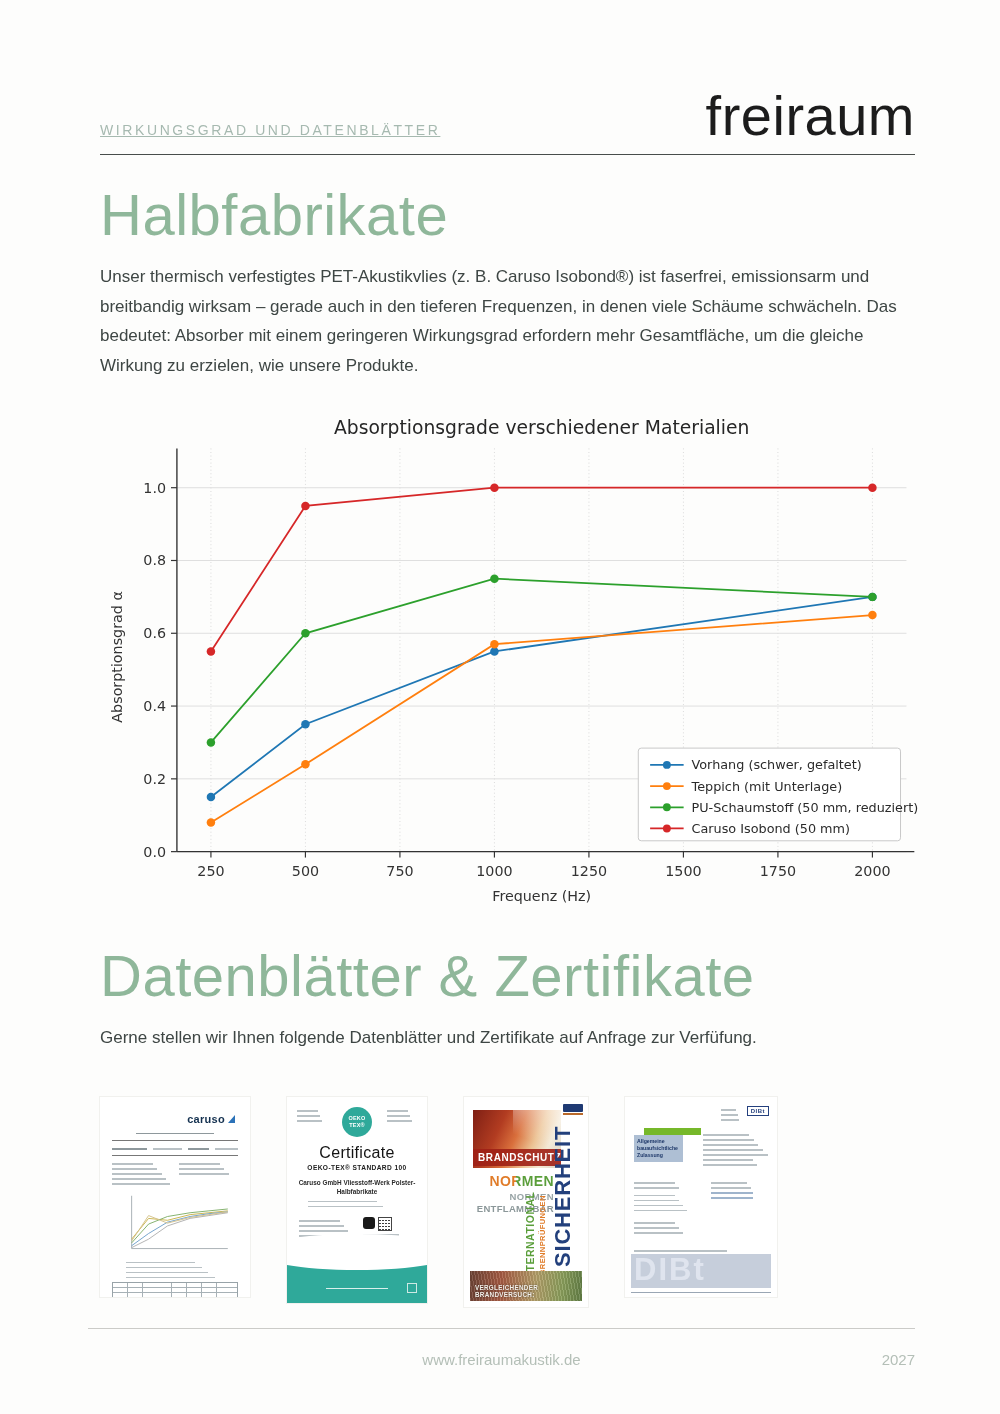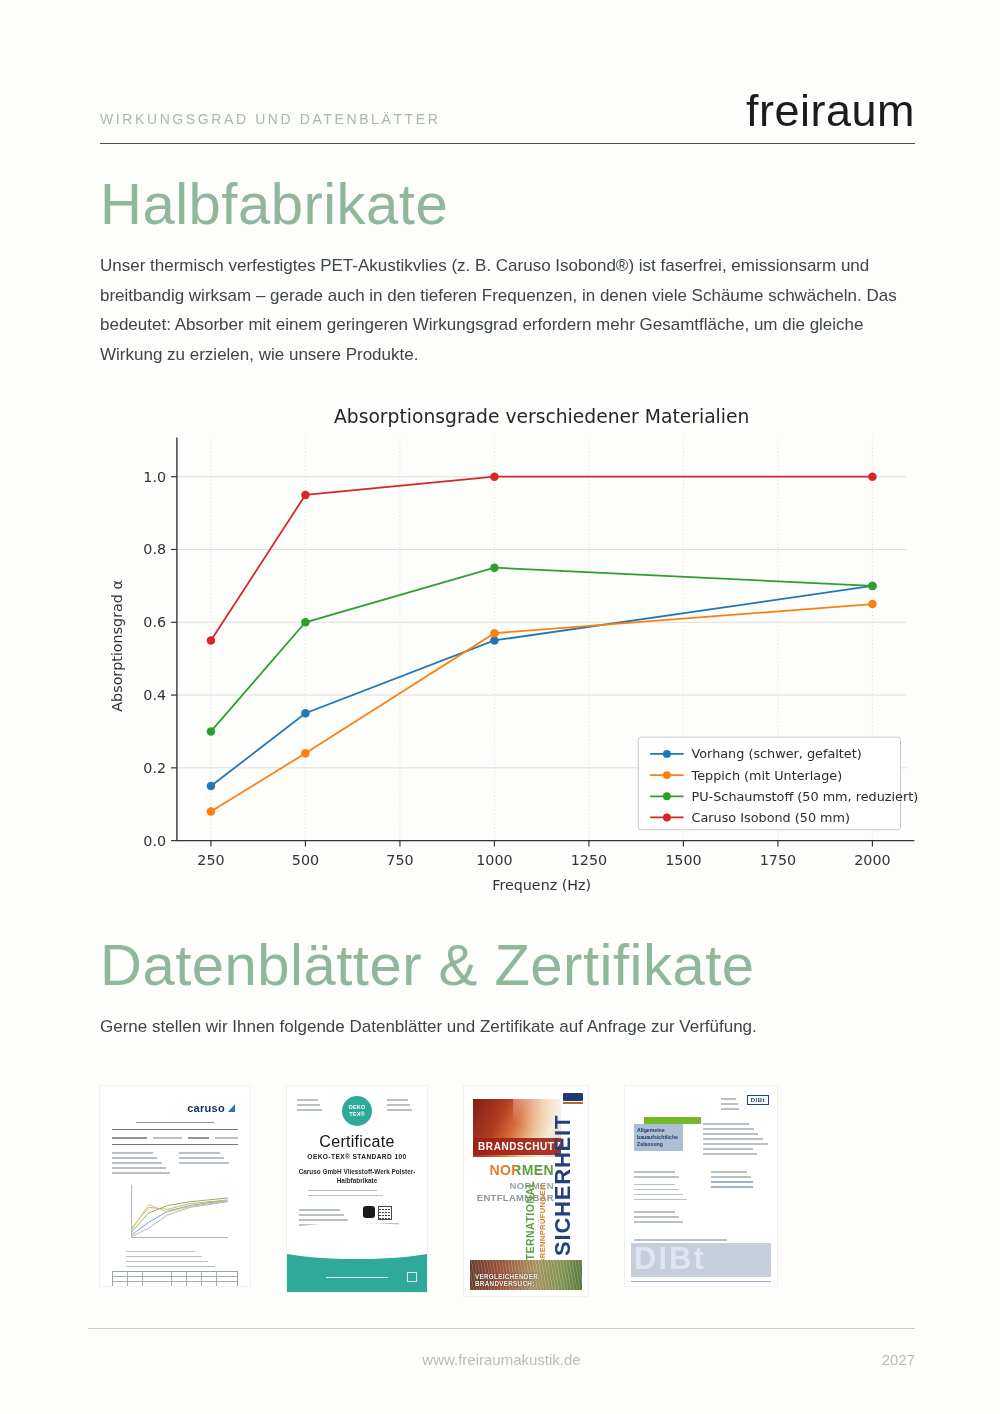--- a/index.html
+++ b/index.html
@@ -5,22 +5,22 @@
   html,body { margin:0; padding:0; background:#e9e9e9; }
   .page {
     position:relative; width:1000px; height:1414px; margin:0 auto;
     background:#fdfdfc; box-sizing:border-box;
     padding:88px 85px 0 100px;
     font-family:"Liberation Sans", sans-serif; color:#3c4442;
     overflow:hidden;
   }
   
   .hdr { display:flex; justify-content:space-between; align-items:flex-end; }
-  .eyebrow { font-size:14px; letter-spacing:2.6px; color:#a6b9b0; font-weight:500; padding-bottom:6px; }
-  .logo { font-size:45px; font-weight:300; color:#1c1c1c; letter-spacing:0.5px; line-height:1; }
+  .eyebrow { font-size:14px; letter-spacing:2.6px; color:#a6b9b0; font-weight:500; padding-bottom:6px;text-decoration:underline; }
+  .logo { font-size:56px; font-weight:300; color:#1c1c1c; letter-spacing:0.5px; line-height:1; }
   .hdr-rule { border:none; border-top:1.6px solid #484d4b; margin:10px 0 0 0; }
   
   h1.big { font-size:58px; font-weight:400; color:#8fb79a; margin:26px 0 0 0; letter-spacing:0.5px; }
   p.body { font-size:17px; line-height:1.74; margin:14px 0 0 0; max-width:830px; color:#3e4644; }
   
   .chart-wrap { margin-top:28px; }
   .chart-wrap svg { display:block; width:838px; height:auto; margin-left:0px;
     font-family:"DejaVu Sans", sans-serif; }
   
   h1.big.second { margin-top:36px; }

